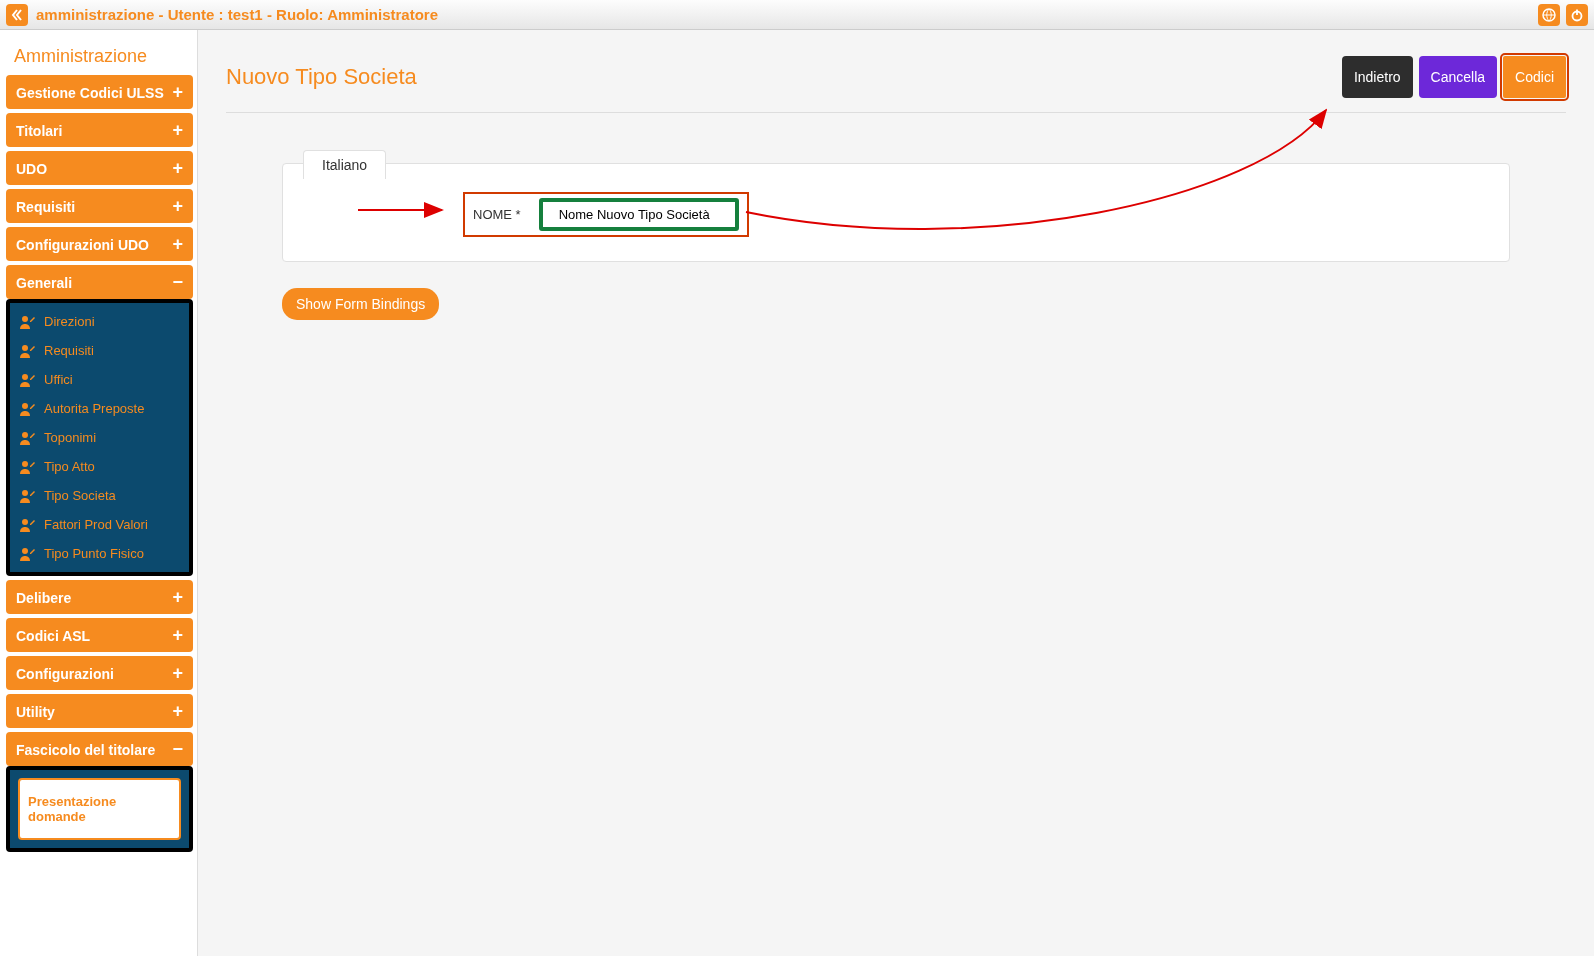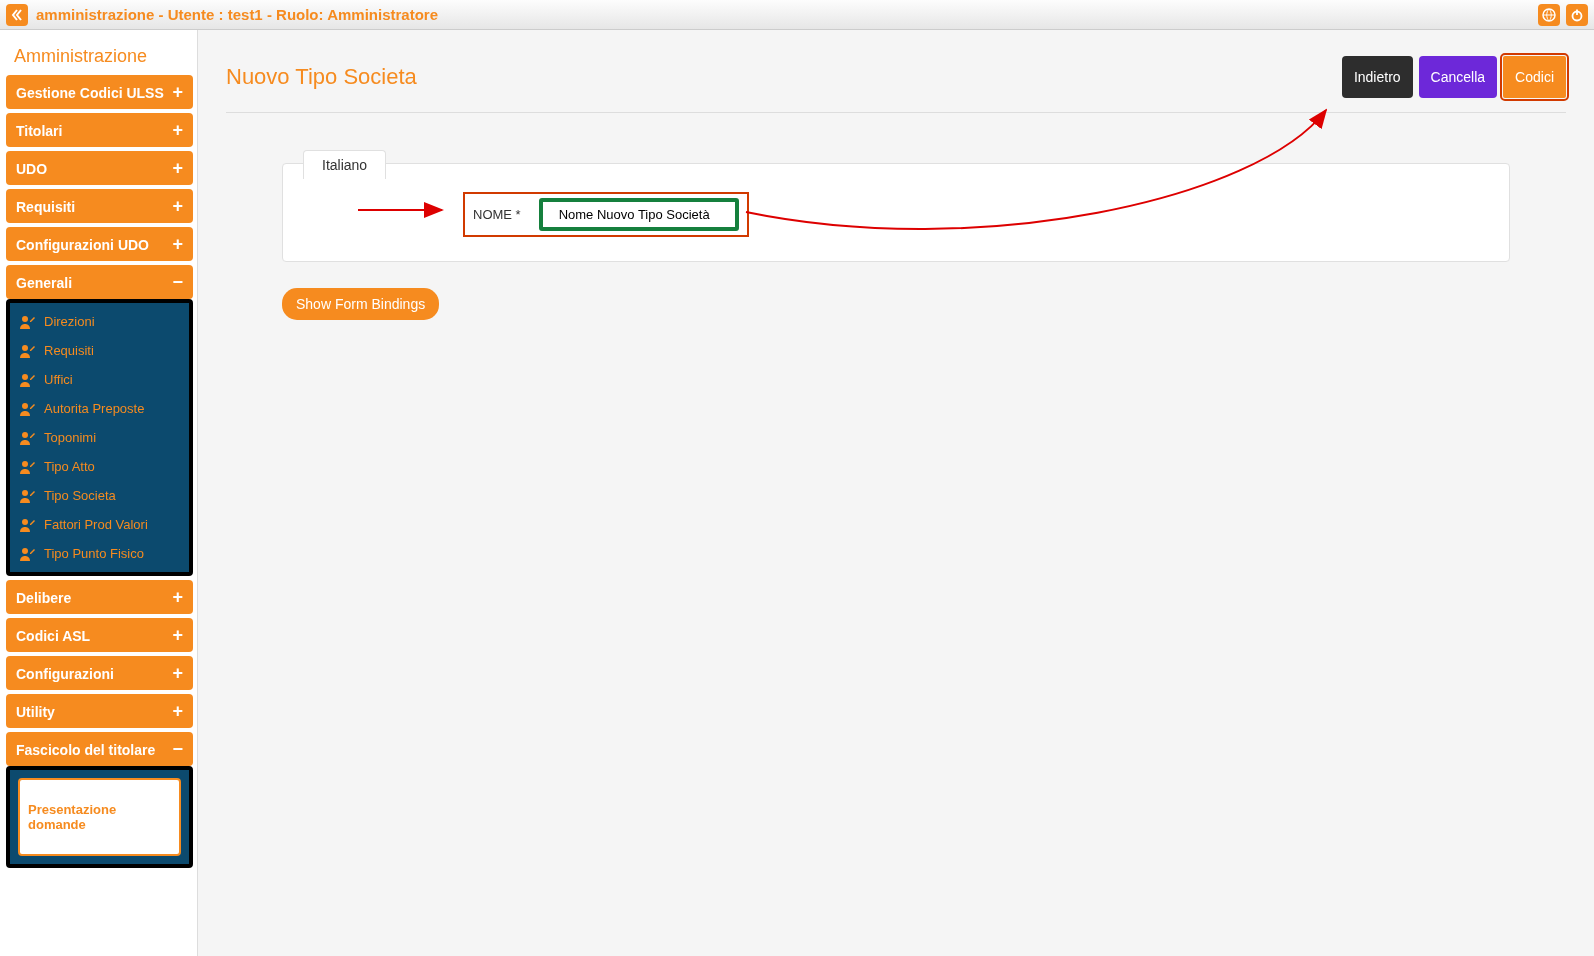--- a/index.html
+++ b/index.html
@@ -63,21 +63,21 @@
     padding: 4px 0; background: #0c4a6e;
   }
   .submenu-item {
     display: flex; align-items: center; gap: 8px;
     padding: 7px 10px; color: #f68b1f; cursor: pointer;
     font-size: 13px;
   }
   .submenu-inner-header {
     background: #fff; border: 2px solid #f68b1f;
     color: #f68b1f; border-radius: 4px;
-    margin: 4px; padding: 22px 8px;
+    margin: 4px; padding: 14px 8px;
     font-weight: 600; font-size: 13px;
     display: flex; justify-content: flex-start;
   }
 
   .user-edit-icon { width: 16px; height: 14px; display: inline-block; position: relative; }
   .user-edit-icon svg { width: 16px; height: 14px; fill: #f68b1f; }
 
   
   .main { flex: 1; overflow: auto; padding: 12px 28px; background: #f5f5f5; position: relative; }
   .page-header {

